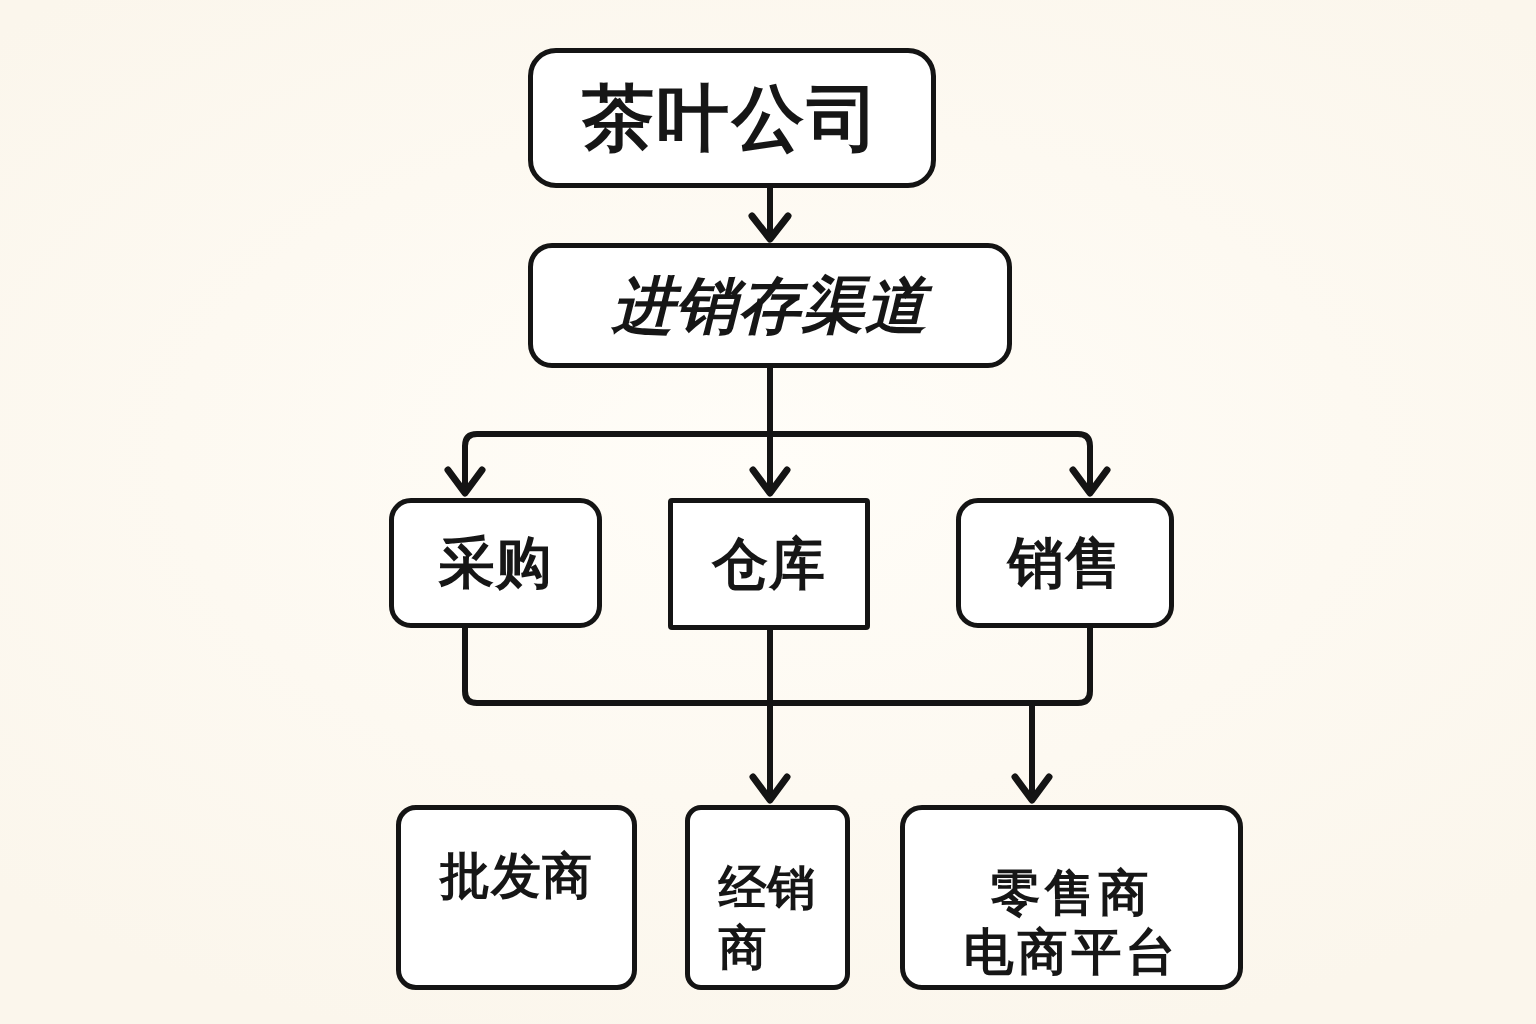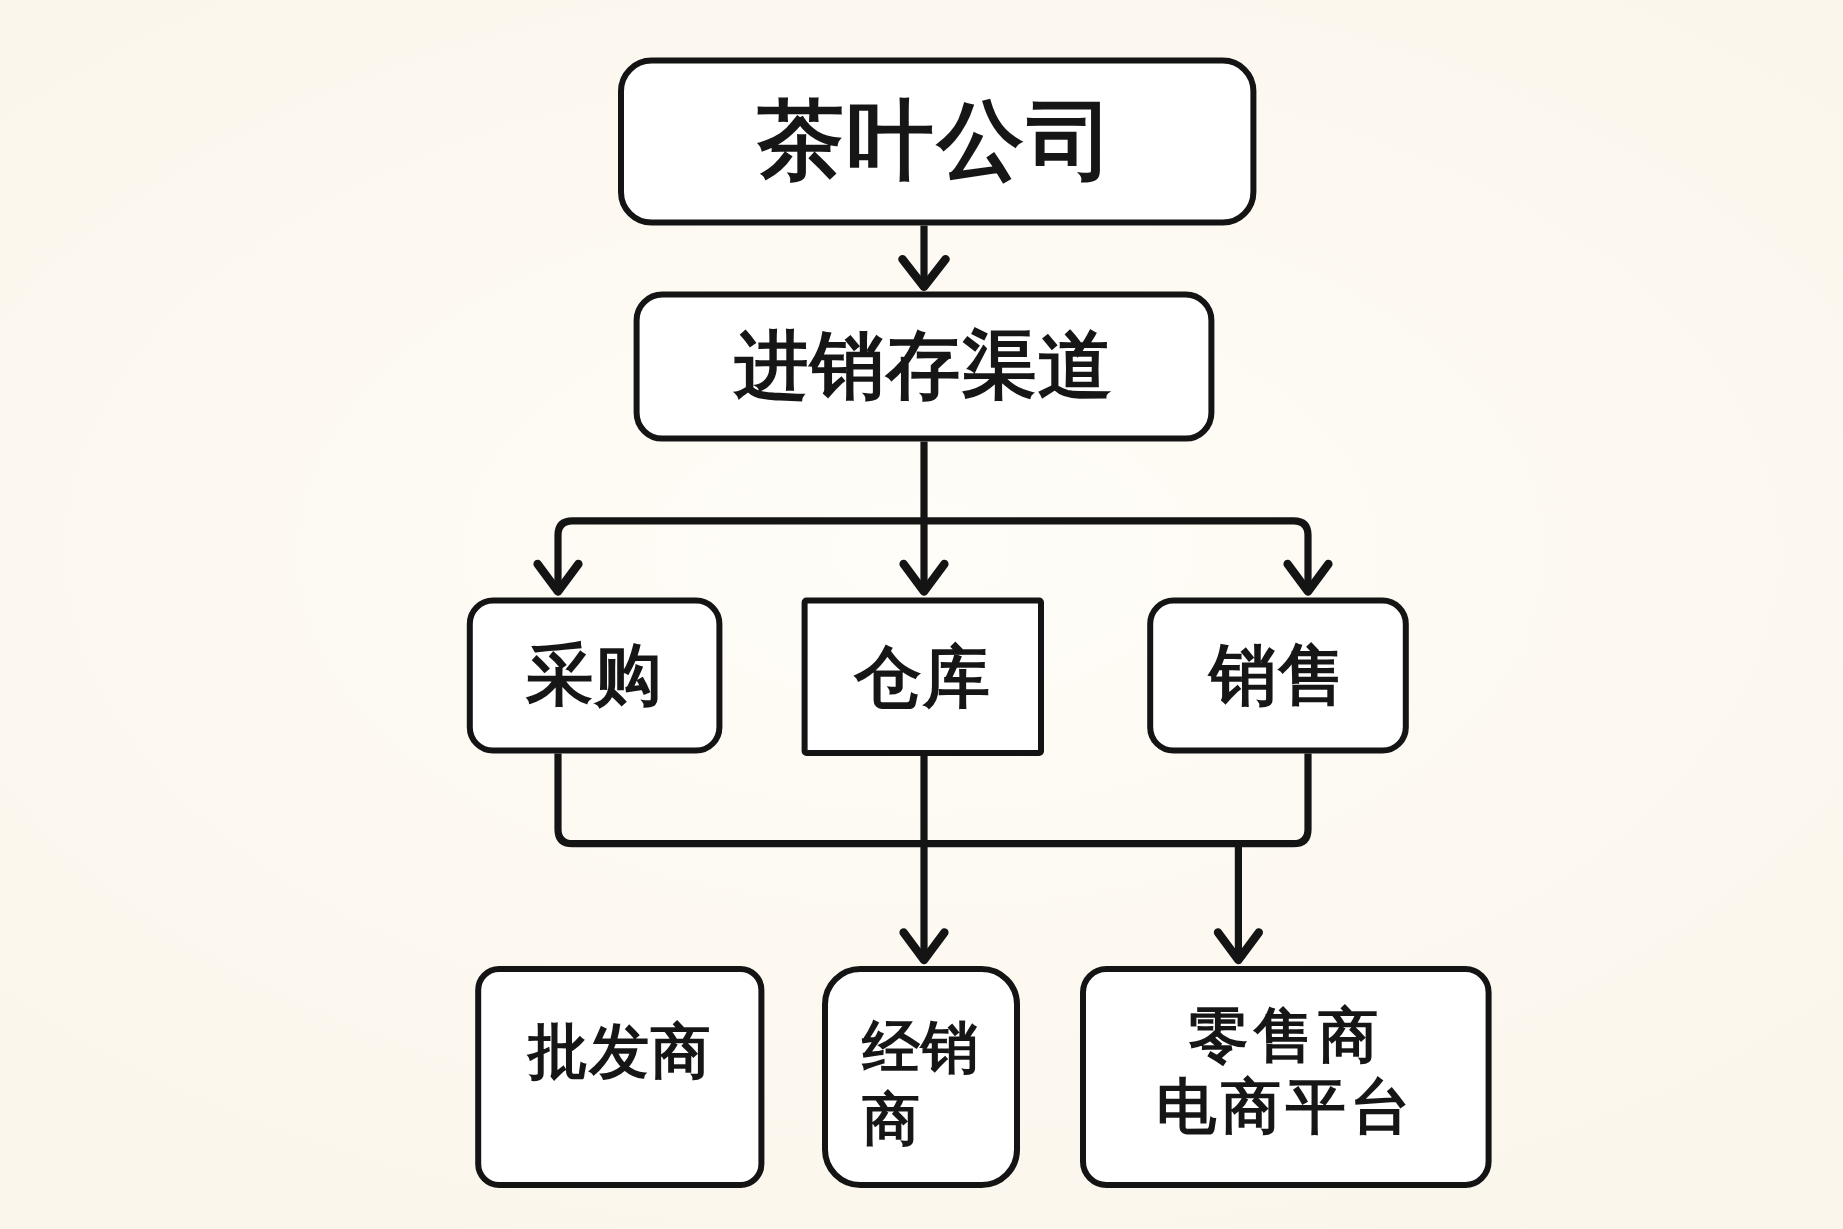--- a/index.html
+++ b/index.html
@@ -41,28 +41,29 @@
   .node .label {
     color: #161616;
     font-weight: 700;
     line-height: 1.12;
     text-align: center;
     letter-spacing: 0.02em;
     white-space: pre-line;
   }
   
   #node-company {
-    left: 515px; top: 48px; width: 532px; height: 140px;
+    left: 528px; top: 48px; width: 408px; height: 140px;
     border-radius: 28px;
   }
   #node-company .label { font-size: 72px; letter-spacing: 0.04em; }
 
   #node-channel {
     left: 528px; top: 243px; width: 484px; height: 125px;
     border-radius: 24px;
+    font-style: italic;
   }
   #node-channel .label { font-size: 62px; letter-spacing: 0.02em; }
 
   
   #node-purchase {
     left: 352px; top: 498px; width: 213px; height: 130px;
     border-radius: 22px;
     margin-left: 37px;
   }
   #node-warehouse {
@@ -81,29 +82,29 @@
   
   #node-wholesaler {
     left: 396px; top: 805px; width: 241px; height: 185px;
     border-radius: 20px;
     align-items: flex-start;
     padding-top: 38px;
     justify-content: center;
   }
   #node-dealer {
     left: 685px; top: 805px; width: 165px; height: 185px;
-    border-radius: 32px;
+    border-radius: 16px;
     align-items: flex-start;
-    padding-top: 34px;
+    padding-top: 48px;
   }
   #node-retail {
     left: 900px; top: 805px; width: 343px; height: 185px;
     border-radius: 22px;
     align-items: flex-start;
-    padding-top: 24px;
+    padding-top: 54px;
   }
   #node-wholesaler .label { font-size: 50px; }
   #node-dealer .label { font-size: 48px; text-align: left; line-height: 1.26; }
   #node-retail .label { font-size: 50px; line-height: 1.18; letter-spacing: 0.08em; }
 </style>
 </head>
 <body>
 
 <div id="canvas">
 

